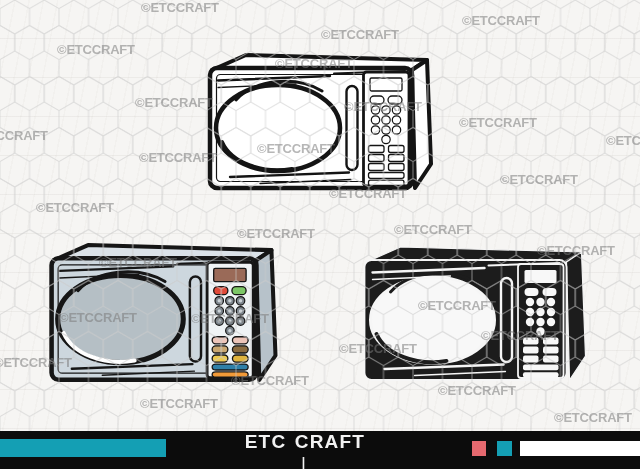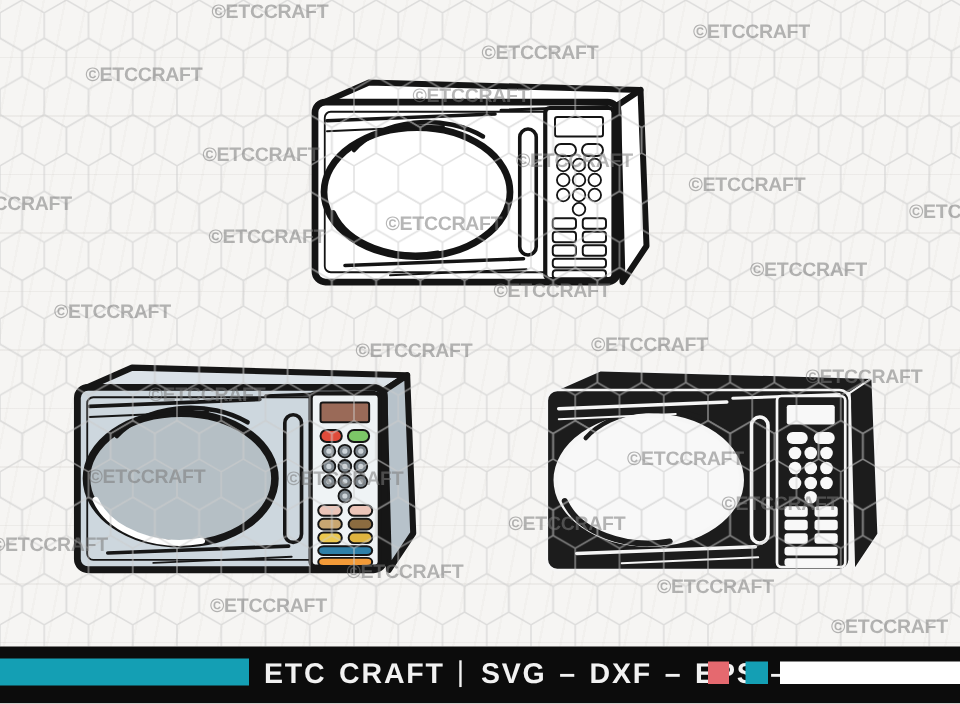--- a/index.html
+++ b/index.html
@@ -22,21 +22,21 @@
   
   .mw{position:absolute;}
   .mw svg{width:100%;height:100%;display:block;overflow:visible;}
   #mw1{left:202px;top:50px;width:232px;height:152px;}
   #mw2{left:43px;top:240px;width:236px;height:154px;}
   #mw3{left:351px;top:242px;width:243px;height:152px;}
   
   .footer{position:absolute;left:0;top:431px;width:640px;height:38px;background:var(--footer_bg,#0c0c0c);}
   .f-teal{position:absolute;left:0;top:8px;width:166px;height:18px;background:var(--accent_teal,#149fb4);}
   .f-text{position:absolute;left:176px;top:0;height:38px;display:flex;align-items:center;
-    color:var(--footer_text,#f2f2f2);font-size:19px;font-weight:bold;letter-spacing:1.2px;word-spacing:2px;white-space:nowrap;}
+    color:var(--footer_text,#f2f2f2);font-size:19px;font-weight:bold;letter-spacing:1.2px;word-spacing:2px;white-space:nowrap;flex-direction:column;}
   .f-text .sep{margin:0 10px 2px 8px;font-weight:normal;}
   .sw{position:absolute;top:10px;width:14px;height:15px;}
   .sw-pink{left:472px;background:var(--accent_pink,#e5696f);}
   .sw-teal{left:497px;width:15px;background:var(--accent_teal,#149fb4);}
   .f-white{position:absolute;left:520px;top:10px;width:120px;height:15px;background:var(--accent_white,#fff);}
 </style>
 </head>
 <body>
 
 <div class="screen">

